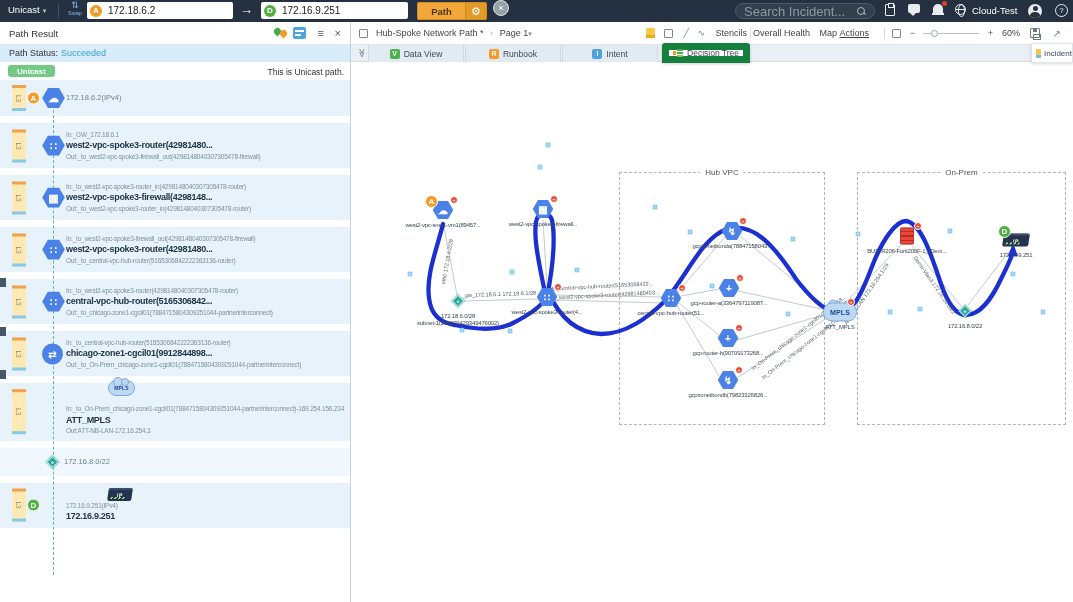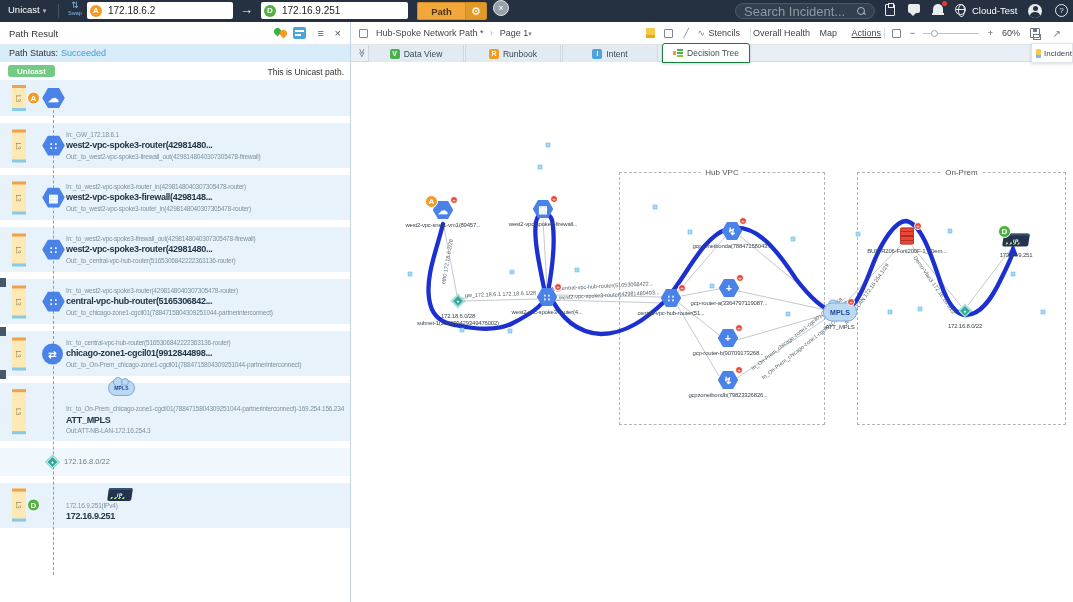--- a/index.html
+++ b/index.html
@@ -99,21 +99,21 @@
   .noteic { width:9px; height:10px; background:#f7c948; border-radius:1px; box-shadow:inset 0 -3px 0 #e4aa1e; }
   .mt-sep { position:absolute; top:6px; height:11px; border-left:1px solid #d6dde2; }
   .slider { position:absolute; top:11px; width:56px; height:1px; background:#b9c3cb; }
   .slider .knob { position:absolute; left:8px; top:-3px; width:7px; height:7px; border-radius:50%; background:#fff; border:1px solid #98a4ad; }
   .floppy { width:10px; height:10px; border:1px solid #6c7a85; border-radius:1px; }
   .floppy::before { content:''; position:absolute; left:2px; top:0px; width:4px; height:3px; background:#6c7a85; }
   .floppy::after { content:''; position:absolute; left:2px; top:5px; width:6px; height:4px; border:1px solid #6c7a85; }
   .tabsrow { position:absolute; left:351px; top:45px; right:0; height:17px; background:#e9eff5; border-bottom:1px solid #d2dbe3; z-index:10; }
   .tab { position:absolute; top:0; height:17px; background:#e2eaf2; border-right:1px solid #cfd9e2; border-left:1px solid #cfd9e2; display:flex; align-items:center; justify-content:center; gap:4px; font-size:8.5px; color:#3c4a58; cursor:pointer; }
   .tabic { width:10px; height:10px; border-radius:2px; color:#fff; font-size:7px; font-weight:bold; text-align:center; line-height:10px; }
-  .tab-float { position:absolute; top:-2px; height:20px; background:#fff; border:1px solid #15803d; border-radius:3px 3px 0 0; box-shadow:0 1px 3px rgba(0,0,0,.18); display:flex; align-items:center; justify-content:center; gap:4px; font-size:8.5px; color:#3c4a58; cursor:pointer; z-index:2; }
+  .tab-float { position:absolute; top:-2px; height:20px; background:#fff; border:7px solid #15803d; border-radius:3px 3px 0 0; box-shadow:0 1px 3px rgba(0,0,0,.18); display:flex; align-items:center; justify-content:center; gap:4px; font-size:8.5px; color:#3c4a58; cursor:pointer; z-index:2; }
   .treeic { position:relative; width:10px; height:10px; }
   .treeic::before { content:''; position:absolute; left:0; top:3px; width:3px; height:4px; background:#f59a23; }
   .treeic::after { content:''; position:absolute; left:4px; top:1px; width:6px; height:2px; background:#4caf50; box-shadow:0 3px 0 #4caf50, 0 6px 0 #8bc34a; }
   .collapse2 { position:absolute; left:6px; top:3px; font-size:9px; color:#7a8894; transform:rotate(90deg); cursor:pointer; }
   .incident-btn { position:absolute; right:0; top:-2px; width:42px; height:20px; background:#fff; border:1px solid #dfe4e9; box-shadow:0 1px 3px rgba(0,0,0,.15); display:flex; align-items:center; gap:3px; padding-left:4px; font-size:8px; color:#3c4a58; cursor:pointer; }
   .incic { width:9px; height:9px; background:#f7c948; border-radius:1px; box-shadow:inset 0 -3px 0 #7fb7e8; }
 
   
   .canvas { position:absolute; inset:0; z-index:1; }
   .group-box { position:absolute; border:1px dashed #adb6bd; }
@@ -330,25 +330,25 @@
     <div class="mt-item boxic" style="left:8px;top:7px;"></div>
     <div class="mt-item" style="left:25px;">
       <span>Hub-Spoke Network Path</span> <span>*</span>
       <span style="color:#98a4ad;margin:0 4px;">›</span>
       <span>Page 1</span><span style="font-size:7px;color:#7a8894;">▾</span>
     </div>
     <div class="mt-item noteic" style="right:418px;top:6px;"></div>
     <div class="mt-item boxic" style="right:400px;top:7px;"></div>
     <div class="mt-item" style="right:384px;color:#7a8894;">╱</div>
     <div class="mt-item" style="right:368px;color:#7a8894;">∿</div>
-    <div class="mt-item" style="right:333px;">Stencils</div>
+    <div class="mt-item" style="right:326px;">Stencils</div>
     <div class="mt-sep" style="right:322px;"></div>
     <div class="mt-item" style="right:263px;">Overall Health</div>
     <div class="mt-item" style="right:236px;">Map</div>
-    <div class="mt-item" style="right:192px;text-decoration:underline;">Actions</div>
+    <div class="mt-item" style="right:204px;text-decoration:underline;">Actions</div>
     <div class="mt-sep" style="right:188px;"></div>
     <div class="mt-item boxic" style="right:172px;top:7px;"></div>
     <div class="mt-item" style="right:158px;color:#555;">−</div>
     <div class="slider" style="right:94px;">
         <div class="knob"></div>
       </div>
     <div class="mt-item" style="right:80px;color:#555;">+</div>
     <div class="mt-item" style="right:53px;">60%</div>
     <div class="mt-item floppy" style="right:33px;top:6px;"></div>
     <div class="mt-item" style="right:12px;color:#6c7a85;font-size:10px;">↗</div>
@@ -394,20 +394,21 @@
       <span class="cast-note">This is Unicast path.</span>
     </div>
     <div class="dashline"></div>
     <div class="lp-list" id="hop-list">
         <div class="hop-row two">
           <div class="ltag">
             <span>L3</span>
           </div>
           <div class="nbadge a hop-badge">A</div>
           <div class="hex hop-icon">☁</div>
+          <div class="hop-sub">172.18.6.2(IPv4)</div>
         </div>
         <div class="hop-row">
           <div class="ltag">
             <span>L3</span>
           </div>
           <div class="hex hop-icon">∷</div>
           <div class="hop-in">In:_GW_172.18.6.1</div>
           <div class="hop-name">west2-vpc-spoke3-router(42981480...</div>
           <div class="hop-out">Out:_to_west2-vpc-spoke3-firewall_out(4298148040307305478-firewall)</div>
         </div>

